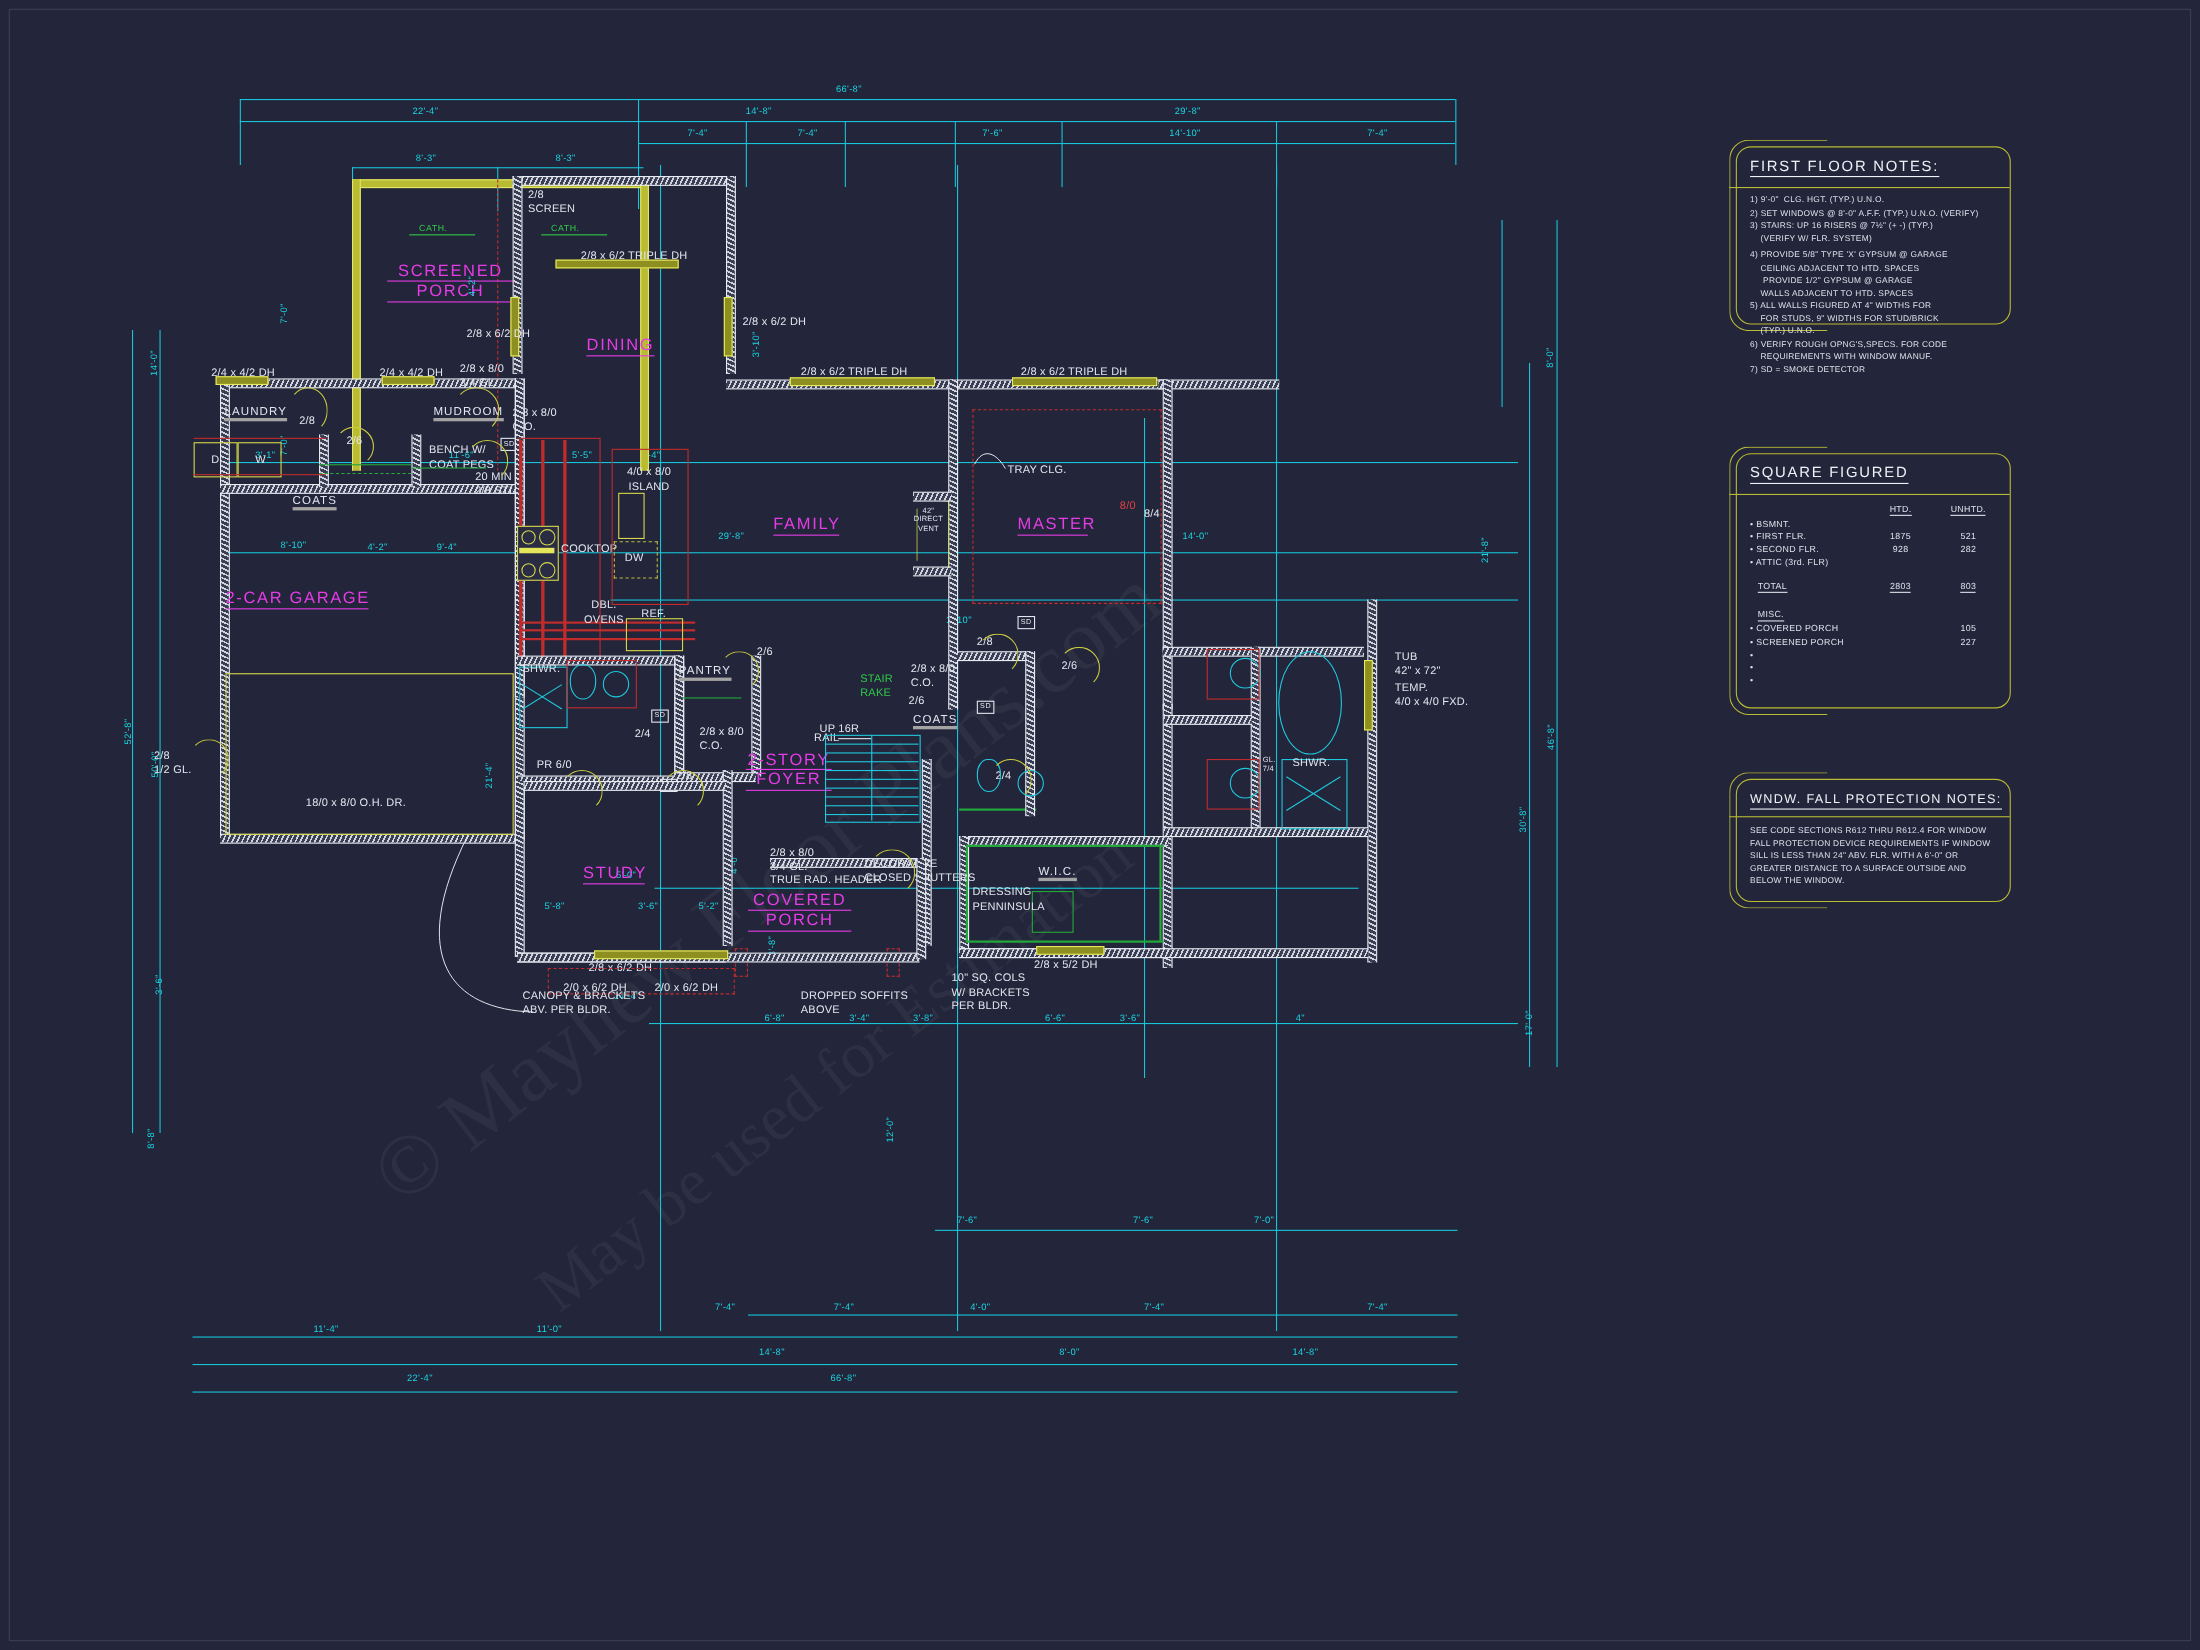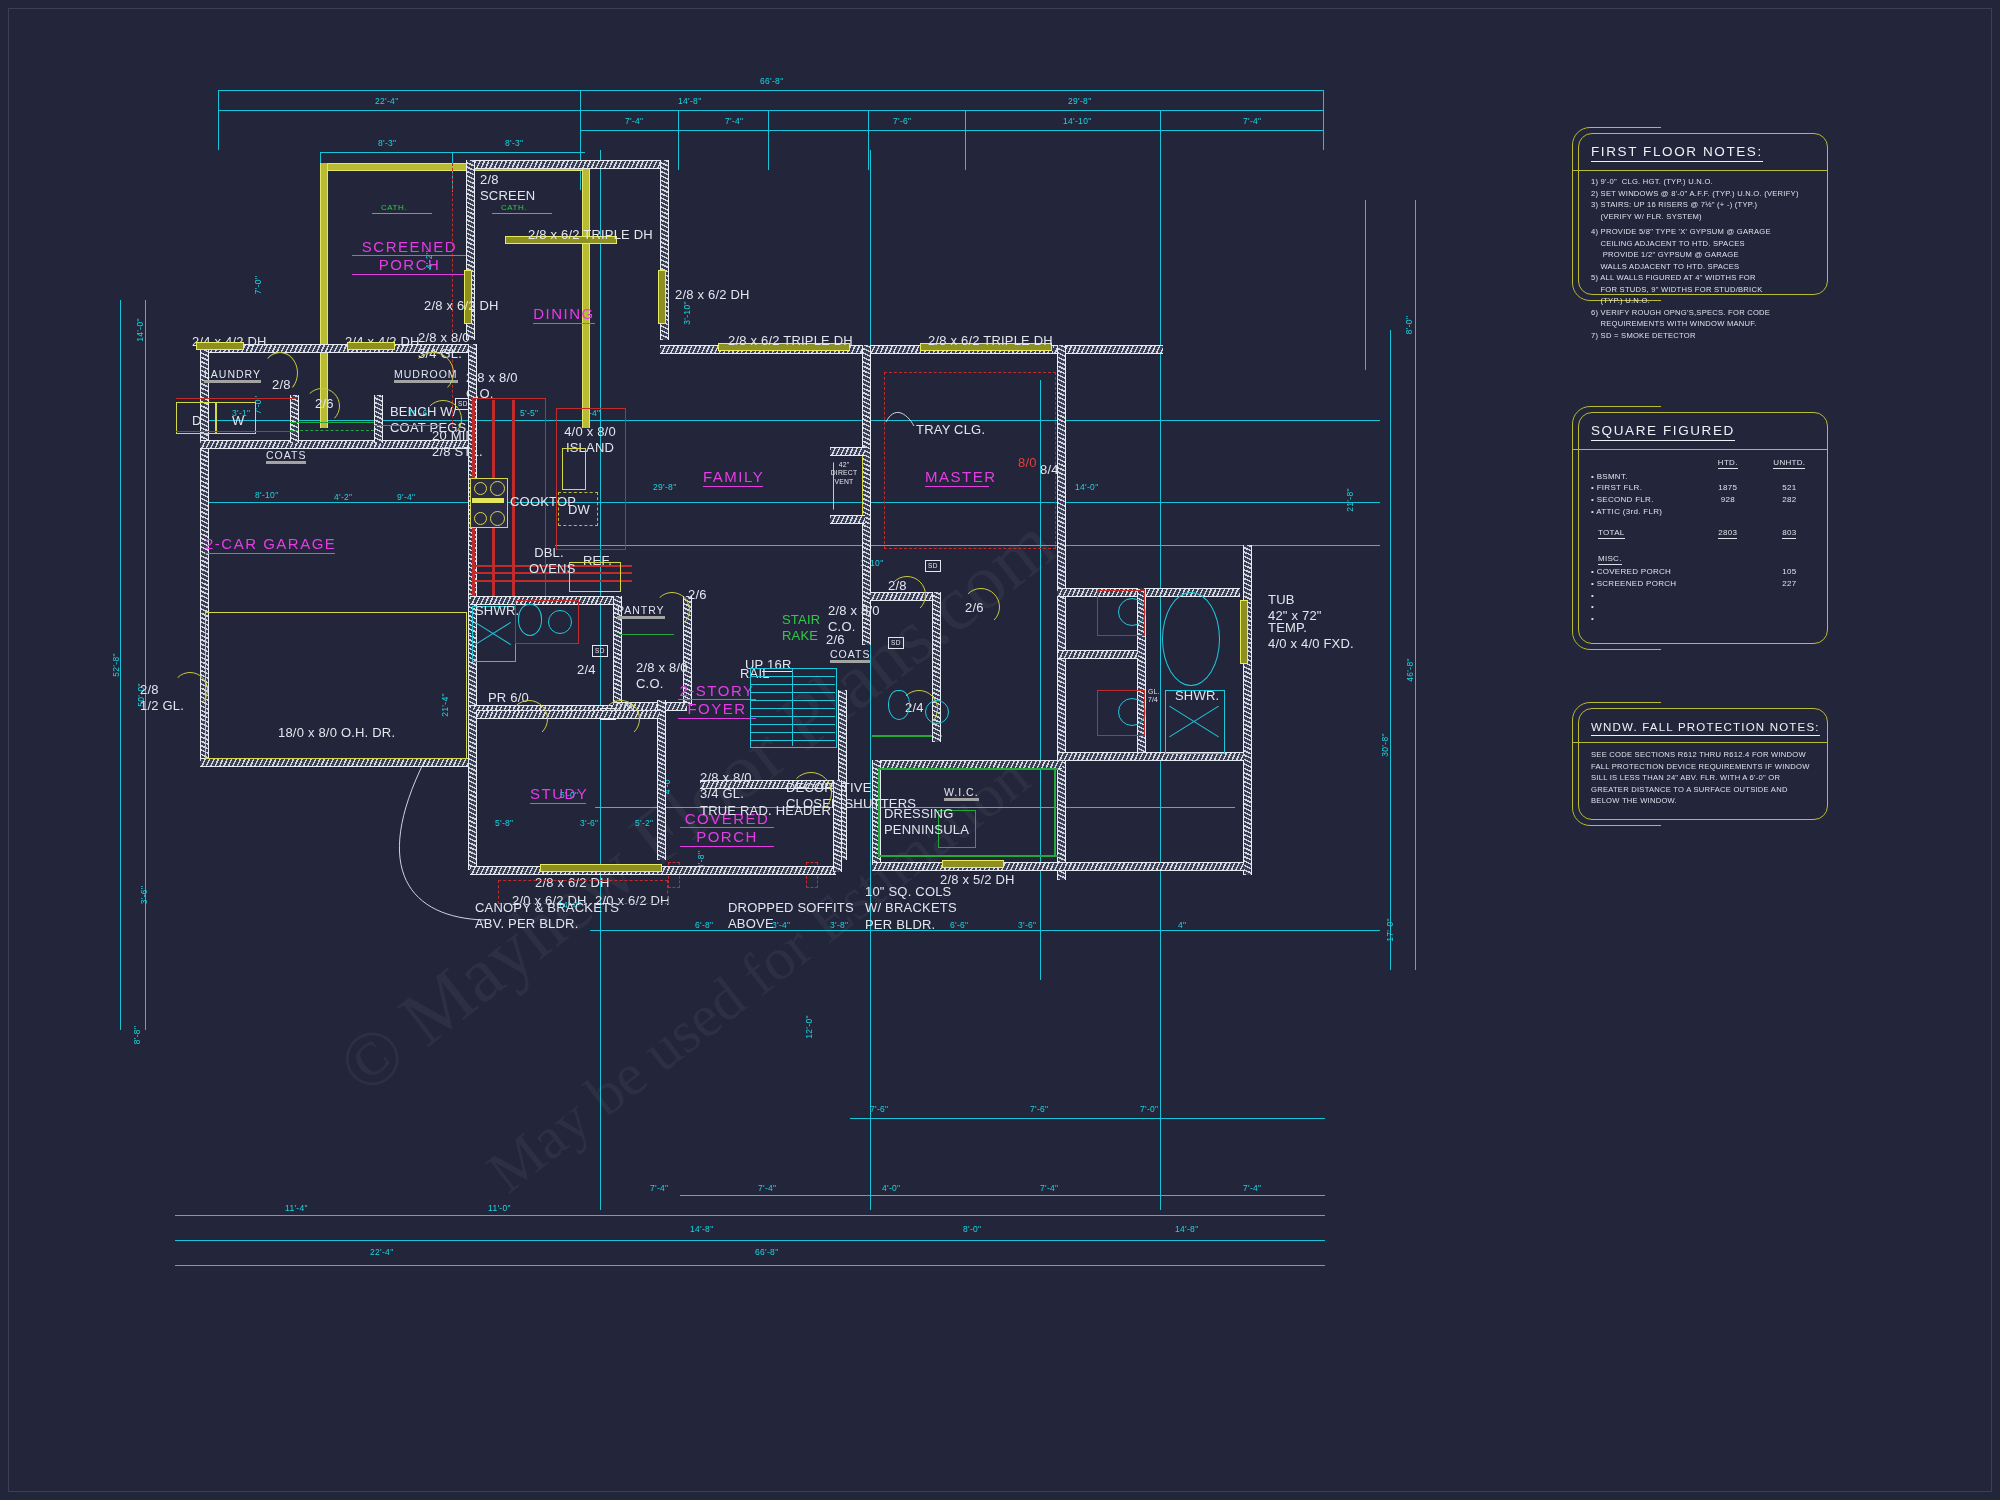--- a/index.html
+++ b/index.html
@@ -34,21 +34,21 @@
   .winv{width:6px;background:#8d8f20;border:1px solid #e8ea60;}
 
   
   .room{color:#e63ce6;font-size:15px;letter-spacing:1.5px;white-space:nowrap;
         border-bottom:1.5px solid #e63ce6;padding-bottom:1px;line-height:1.15;
         text-align:center;}
   .room.two{border-bottom:none;}
   .room.two span{display:block;border-bottom:1.5px solid #e63ce6;padding-bottom:0;}
   .rlbl{color:#e2e6ee;font-size:10.5px;letter-spacing:1px;white-space:nowrap;
         border-bottom:3px solid #a3a3a3;}
-  .note{color:#e2e6ee;font-size:13px;letter-spacing:.2px;white-space:nowrap;
+  .note{color:#e2e6ee;font-size:10px;letter-spacing:.2px;white-space:nowrap;
         line-height:1.25;}
   .note.c{text-align:center;}
   .grn{color:#2ecb46;font-size:8px;letter-spacing:.5px;white-space:nowrap;}
 
   
   .reddash{border:1px dashed #c02c2c;}
   .redline{background:#c02c2c;}
   .redbox{border:1px solid #c02c2c;}
   .grnline{background:#23a83a;}
   .grndash{border-top:1px dashed #23a83a;}

